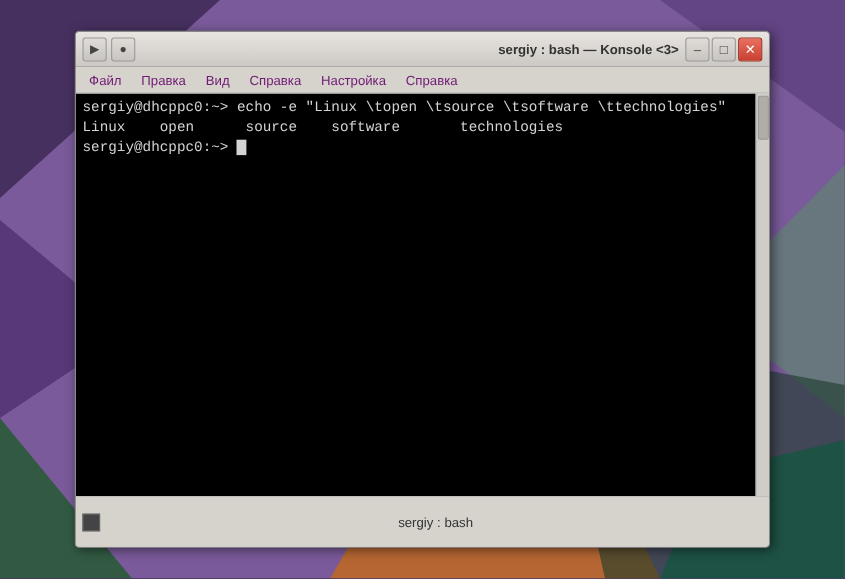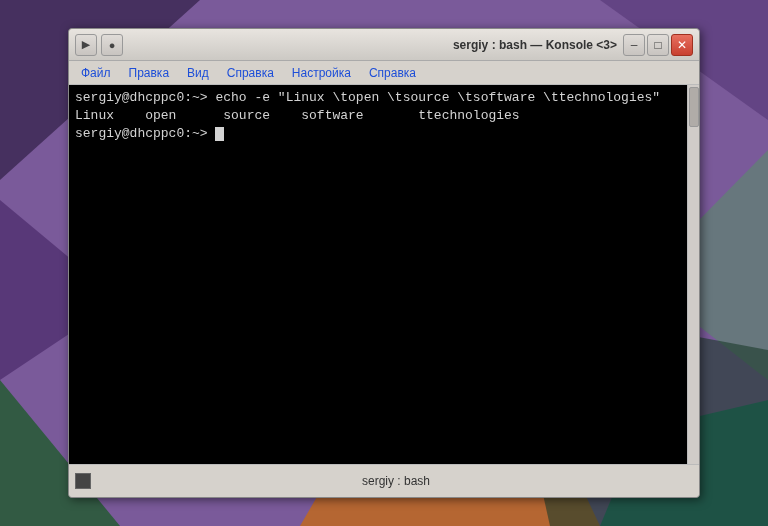--- a/index.html
+++ b/index.html
@@ -109,21 +109,21 @@
       border-bottom: 1px solid #bbb;
       display: flex;
       align-items: center;
       padding: 0 4px;
       gap: 2px;
     }
 
     .menu-item {
       padding: 2px 8px;
       font-size: 12px;
-      color: #1d4ed8;
+      color: #701a75;
       cursor: pointer;
       border-radius: 2px;
     }
 
     
     .terminal-wrapper {
       flex: 1;
       display: flex;
       overflow: hidden;
     }
@@ -153,21 +153,21 @@
       width: 10px;
       height: 40px;
       background: #b0aca8;
       border: 1px solid #999;
       border-radius: 2px;
       margin-top: 2px;
     }
 
     
     .status-bar {
-      height: 33px;
+      height: 46px;
       background: #d6d2cc;
       border-top: 1px solid #bbb;
       border-radius: 0 0 4px 4px;
       display: flex;
       align-items: center;
       padding: 0 6px;
       gap: 8px;
     }
 
     .status-icon {
@@ -244,21 +244,21 @@
     <div class="menu-item">Файл</div>
     <div class="menu-item">Правка</div>
     <div class="menu-item">Вид</div>
     <div class="menu-item">Справка</div>
     <div class="menu-item">Настройка</div>
     <div class="menu-item">Справка</div>
   </div>
 
   <div class="terminal-wrapper">
     <div class="terminal"><span>sergiy@dhcppc0:~&gt; echo -e "Linux \topen \tsource \tsoftware \ttechnologies"</span>
-<span>Linux    open      source    software       ttechnologies</span>
+<span>Linux    open      source    software       technologies</span>
 <span>sergiy@dhcppc0:~&gt; </span><span class="cursor-block"></span></div>
     <div class="scrollbar">
       <div class="scrollbar-thumb"></div>
     </div>
   </div>
 
   <div class="status-bar">
     <div class="status-icon"></div>
     <div class="status-text">sergiy : bash</div>
   </div>

